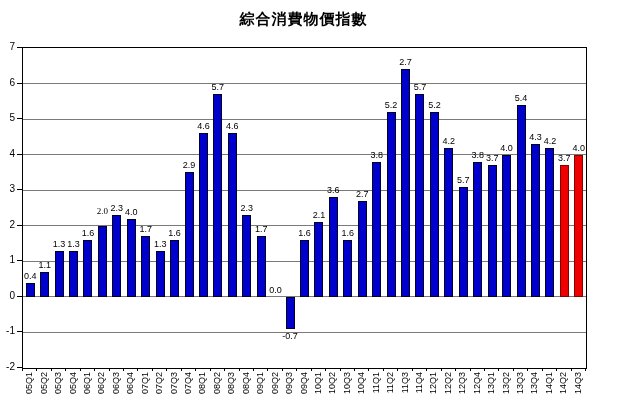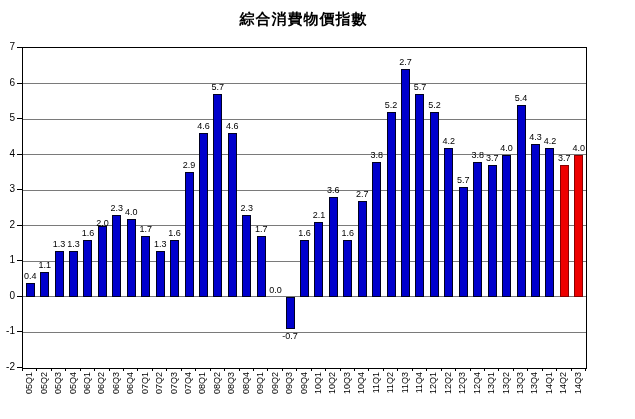--- a/index.html
+++ b/index.html
@@ -118,21 +118,21 @@
       <div class="bar-value-label" style="left: -9.78205px; top: 222.667px;">0.4</div>
       <div class="bar" style="left: 17.1538px; width: 9px; top: 224px; height: 24.8889px; background: rgb(0, 0, 204); border: 1px solid rgb(0, 0, 34);"></div>
       <div class="bar-value-label" style="left: 4.65385px; top: 212px;">1.1</div>
       <div class="bar" style="left: 31.5897px; width: 9px; top: 202.667px; height: 46.2222px; background: rgb(0, 0, 204); border: 1px solid rgb(0, 0, 34);"></div>
       <div class="bar-value-label" style="left: 19.0897px; top: 190.667px;">1.3</div>
       <div class="bar" style="left: 46.0256px; width: 9px; top: 202.667px; height: 46.2222px; background: rgb(0, 0, 204); border: 1px solid rgb(0, 0, 34);"></div>
       <div class="bar-value-label" style="left: 33.5256px; top: 190.667px;">1.3</div>
       <div class="bar" style="left: 60.4615px; width: 9px; top: 192px; height: 56.8889px; background: rgb(0, 0, 204); border: 1px solid rgb(0, 0, 34);"></div>
       <div class="bar-value-label" style="left: 47.9615px; top: 180px;">1.6</div>
       <div class="bar" style="left: 74.8974px; width: 9px; top: 177.778px; height: 71.1111px; background: rgb(0, 0, 204); border: 1px solid rgb(0, 0, 34);"></div>
-      <div class="bar-value-label" style="left: 62.3974px; top: 170px;">2.0</div>
+      <div class="bar-value-label" style="left: 62.3974px; top: 158px; font-family: Liberation Serif, serif;">2.0</div>
       <div class="bar" style="left: 89.3333px; width: 9px; top: 167.111px; height: 81.7778px; background: rgb(0, 0, 204); border: 1px solid rgb(0, 0, 34);"></div>
       <div class="bar-value-label" style="left: 76.8333px; top: 155.111px;">2.3</div>
       <div class="bar" style="left: 103.769px; width: 9px; top: 170.667px; height: 78.2222px; background: rgb(0, 0, 204); border: 1px solid rgb(0, 0, 34);"></div>
       <div class="bar-value-label" style="left: 91.2692px; top: 158.667px;">4.0</div>
       <div class="bar" style="left: 118.205px; width: 9px; top: 188.444px; height: 60.4444px; background: rgb(0, 0, 204); border: 1px solid rgb(0, 0, 34);"></div>
       <div class="bar-value-label" style="left: 105.705px; top: 176.444px;">1.7</div>
       <div class="bar" style="left: 132.641px; width: 9px; top: 202.667px; height: 46.2222px; background: rgb(0, 0, 204); border: 1px solid rgb(0, 0, 34);"></div>
       <div class="bar-value-label" style="left: 120.141px; top: 190.667px;">1.3</div>
       <div class="bar" style="left: 147.077px; width: 9px; top: 192px; height: 56.8889px; background: rgb(0, 0, 204); border: 1px solid rgb(0, 0, 34);"></div>
       <div class="bar-value-label" style="left: 134.577px; top: 180px;">1.6</div>

